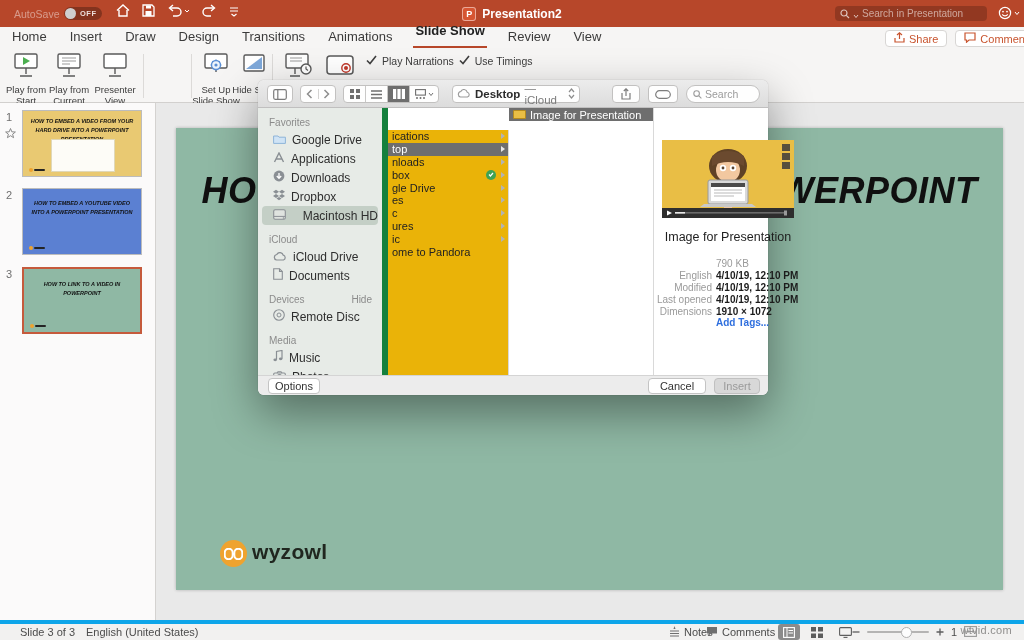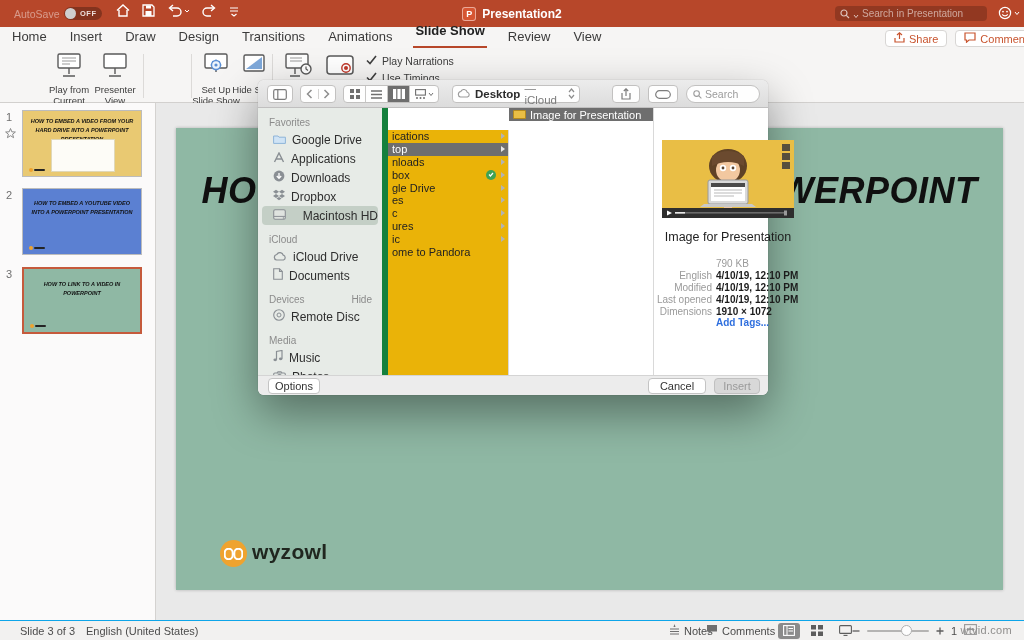--- a/index.html
+++ b/index.html
@@ -29,21 +29,21 @@
   .tab { font-size:13px; color:#3b3b3b; padding:2px 2px 4px; white-space:nowrap; }
   .tab.active { font-weight:bold; color:#222; border-bottom:2.5px solid #b7472a; padding-bottom:8px; }
   .quick-actions { position:absolute; left:885px; top:30px; display:flex; gap:8px; }
   .qa-btn { height:17px; background:#fff; border:1px solid #d8d6d4; border-radius:4px; display:flex; align-items:center; gap:4px; padding:0 8px; font-size:11px; color:#c8542e; }
 
   
   .ribbon { left:0; top:48px; width:1024px; height:55px; background:#f6f5f4; border-bottom:1px solid #d2d0ce; }
   .rb-btn { position:absolute; top:4px; width:52px; display:flex; flex-direction:column; align-items:center; }
   .rb-btn .rb-label { margin-top:3px; font-size:9.5px; line-height:1.12; color:#3c3c3c; text-align:center; }
   .rb-sep { position:absolute; top:6px; width:1px; height:44px; background:#dcdad8; }
-  .rb-checks { position:absolute; left:366px; top:7px; display:flex; flex-direction:column; gap:5px; }
+  .rb-checks { position:absolute; left:366px; top:7px; display:flex; flex-direction:row; gap:5px; }
   .rb-check { display:flex; align-items:center; gap:5px; font-size:10.5px; color:#3c3c3c; }
 
   
   .thumb-panel { left:0; top:103px; width:156px; height:517px; background:#fbfafa; border-right:1px solid #d4d2d0; }
   .thumb-num { position:absolute; font-size:11px; color:#6f6f6f; width:14px; text-align:center; }
   .thumb { position:absolute; left:22px; width:120px; height:67px; border:1px solid #bcbcbc; overflow:hidden; }
   .thumb.selected { border:2px solid #c55a3c; }
   .mini-title { position:absolute; left:4px; right:4px; top:6px; font-size:5.5px; font-weight:bold; font-style:italic; color:#111; text-align:center; line-height:1.6; }
   .mini-logo { position:absolute; left:6px; bottom:4px; display:flex; align-items:center; gap:1px; }
   .mini-logo .dot { width:4px; height:4px; border-radius:50%; background:#efa32f; }
@@ -97,21 +97,21 @@
   .pv-size { color:#9a9a9a; font-weight:normal; }
   .pv-addtags { color:#2f6fde; }
 
   .dlg-footer { position:absolute; left:0; top:295px; width:510px; height:20px; background:#ececec; border-top:1px solid #d4d4d4; border-radius:0 0 6px 6px; }
   .ft-btn { position:absolute; top:2px; height:16px; border-radius:4px; font-size:11px; display:flex; align-items:center; justify-content:center; }
   .ft-options { left:10px; width:52px; background:#fff; border:1px solid #c4c4c4; color:#333; }
   .ft-cancel { left:390px; width:58px; background:#fff; border:1px solid #c4c4c4; color:#333; }
   .ft-insert { left:456px; width:46px; background:#d8d8d8; border:1px solid #c0c0c0; color:#9b9b9b; }
 
   
-  .statusbar { left:0; top:620px; width:1024px; height:20px; background:#f2f1f0; border-top:1px solid #0ea5e9; display:flex; align-items:center; font-size:11px; color:#4c4c4c; }
+  .statusbar { left:0; top:620px; width:1024px; height:20px; background:#f2f1f0; border-top:4px solid #0ea5e9; display:flex; align-items:center; font-size:11px; color:#4c4c4c; }
   .sb-left1 { position:absolute; left:20px; }
   .sb-left2 { position:absolute; left:86px; }
   .st-group { position:absolute; display:flex; align-items:center; gap:4px; }
   .view-btn { width:22px; height:16px; border-radius:3px; display:flex; align-items:center; justify-content:center; }
   .view-btn.sel { background:#8b8b8b; }
   .zoom-track { width:62px; height:2px; background:#b5b4b3; border-radius:1px; position:relative; }
   .zoom-thumb { position:absolute; left:34px; top:-4.5px; width:11px; height:11px; border-radius:50%; background:#fdfdfd; border:1px solid #b0b0b0; }
   .watermark { position:absolute; right:12px; top:624px; font-size:11px; color:#8f8e8d; z-index:200; letter-spacing:.3px; }
 </style>
 </head>
@@ -208,20 +208,28 @@
     </div>
     <div class="qa-btn">
       <span><svg width="12" height="11" viewBox="0 0 12 11">
             <path d="M1 1 H11 V8 H5 L2.5 10.2 V8 H1 Z" fill="none" stroke="#c8542e" stroke-width="1.2"></path>
           </svg></span>
       <span>Comments</span>
     </div>
   </div>
 
   <div class="abs ribbon">
+    <div class="rb-btn" style="left:0px;">
+      <span><svg width="30" height="26" viewBox="0 0 30 26">
+            <rect x="4" y="2" width="22" height="14" rx="1.5" fill="#fff" stroke="#5a5a5a" stroke-width="1.4"></rect>
+            <path d="M12 5 L19 9 L12 13 Z" fill="#4caf50"></path>
+            <path d="M15 16 V22 M9 24 H21" stroke="#5a5a5a" stroke-width="1.4"></path>
+          </svg></span>
+      <span class="rb-label">Play from Start</span>
+    </div>
     <div class="rb-btn" style="left:43px;">
       <span><svg width="30" height="26" viewBox="0 0 30 26">
             <rect x="4" y="2" width="22" height="14" rx="1.5" fill="#fff" stroke="#5a5a5a" stroke-width="1.4"></rect>
             <path d="M8 6 H22 M8 9 H22 M8 12 H16" stroke="#9a9a9a" stroke-width="1.2"></path>
             <path d="M15 16 V22 M9 24 H21" stroke="#5a5a5a" stroke-width="1.4"></path>
           </svg></span>
       <span class="rb-label">Play from Current Slide</span>
     </div>
     <div class="rb-btn" style="left:89px;">
       <span><svg width="30" height="26" viewBox="0 0 30 26">

